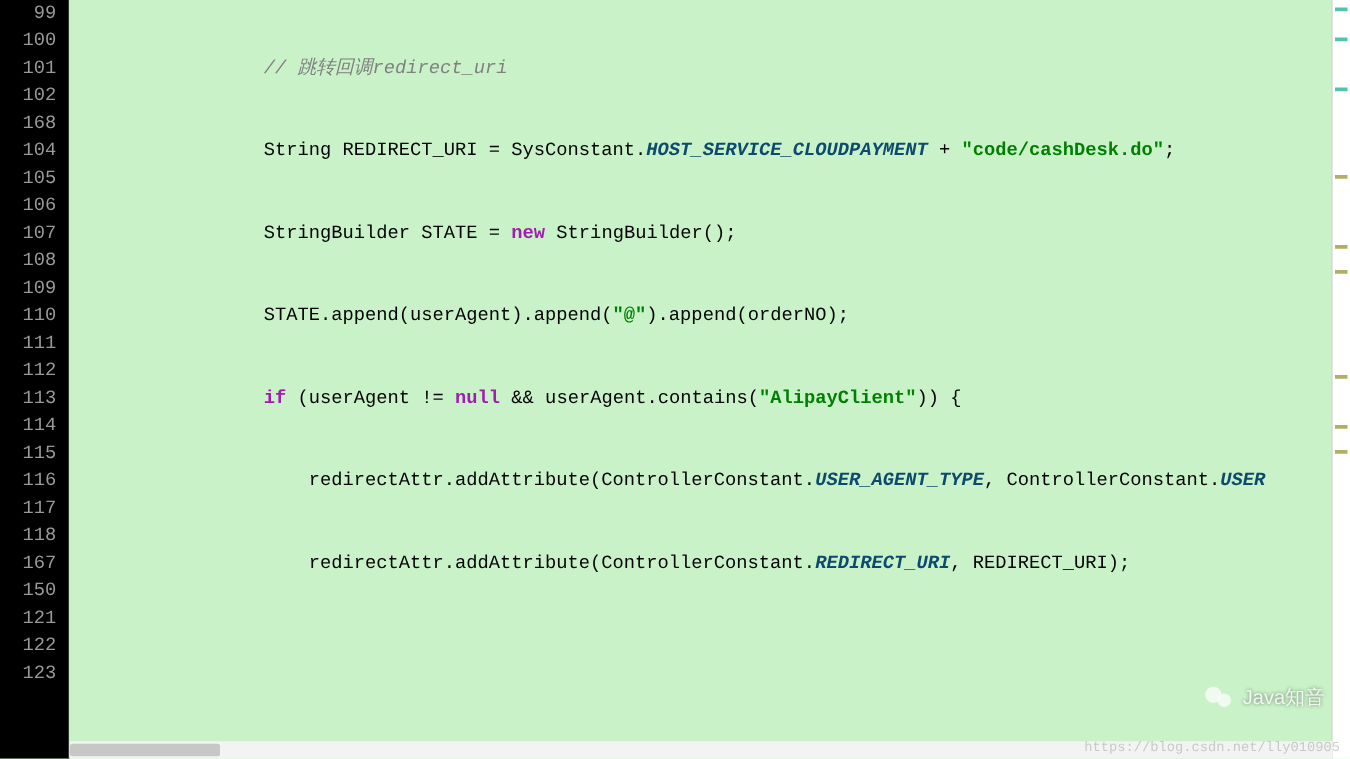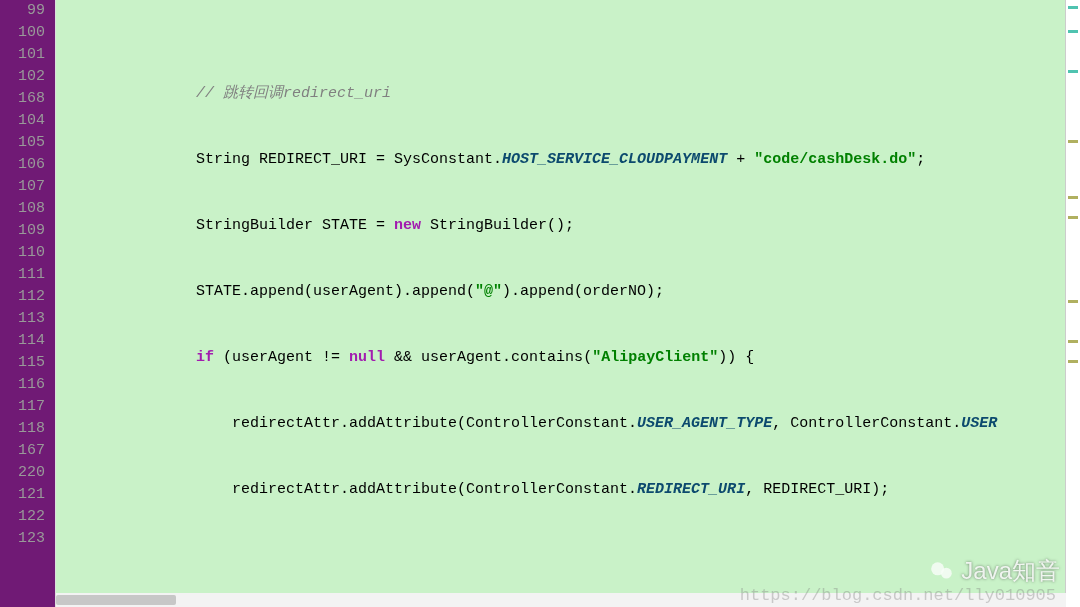--- a/index.html
+++ b/index.html
@@ -13,38 +13,37 @@
   overflow: hidden;
   position: relative;
 }
 .editor {
   display: flex;
   height: 100%;
   background: #C9F2C8;
 }
 .gutter {
   width: 56px;
-  background: #701a75;
+  background: #000000;
   color: #999;
   text-align: right;
   padding-right: 10px;
   box-sizing: border-box;
   line-height: 22px;
   user-select: none;
   border-right: 1px solid #ddd;
 }
 .gutter div { height: 22px; }
 .code {
   flex: 1;
   line-height: 22px;
-  padding-left: 5px;
+  padding-left: 20px;
   white-space: pre;
   overflow: hidden;
   position: relative;
-  margin-top: 39px;
 }
 .code .line { height: 22px; }
 .kw { color: #a21caf; font-weight: bold; }
 .str { color: #008000; font-weight: bold; }
 .fld { color: #0c4a6e; font-style: italic; font-weight: bold; }
 .cm { color: #808080; font-style: italic; }
 .plain { color: #000; }
 .markers {
   position: absolute;
   right: 0;
@@ -75,36 +74,36 @@
   left: 0;
   top: 2px;
   height: 10px;
   width: 120px;
   background: #c7c7c7;
   border-radius: 2px;
 }
 .watermark {
   position: absolute;
   right: 20px;
-  bottom: 20px;
+  bottom: 36px;
   color: rgba(255,255,255,0.85);
   font-family: sans-serif;
-  font-size: 24px;
+  font-size: 16px;
   text-shadow: 0 0 3px rgba(0,0,0,0.5);
   display: flex;
   align-items: center;
   gap: 6px;
 }
 .watermark svg { width: 26px; height: 26px; opacity: 0.85; }
 .faint-url {
   position: absolute;
-  right: 24px;
+  right: 8px;
   bottom: 2px;
   color: rgba(120,120,120,0.35);
-  font-size: 17px;
+  font-size: 11px;
 }
 </style>
 </head>
 <body>
 
 <div class="editor">
   <div class="gutter" id="gutter">
       <div>99</div>
       <div>100</div>
       <div>101</div>
@@ -119,21 +118,21 @@
       <div>110</div>
       <div>111</div>
       <div>112</div>
       <div>113</div>
       <div>114</div>
       <div>115</div>
       <div>116</div>
       <div>117</div>
       <div>118</div>
       <div>167</div>
-      <div>220</div>
+      <div>150</div>
       <div>121</div>
       <div>122</div>
       <div>123</div>
     </div>
   <div class="code">
     <div class="line">               <span class="cm">// 跳转回调redirect_uri</span></div>
     <div class="line">               <span class="plain">String REDIRECT_URI = SysConstant.</span><span class="fld">HOST_SERVICE_CLOUDPAYMENT</span><span class="plain"> + </span><span class="str">"code/cashDesk.do"</span><span class="plain">;</span></div>
     <div class="line">               <span class="plain">StringBuilder STATE = </span><span class="kw">new</span><span class="plain"> StringBuilder();</span></div>
     <div class="line">               <span class="plain">STATE.append(userAgent).append(</span><span class="str">"@"</span><span class="plain">).append(orderNO);</span></div>
     <div class="line">               <span class="kw">if</span><span class="plain"> (userAgent != </span><span class="kw">null</span><span class="plain"> &amp;&amp; userAgent.contains(</span><span class="str">"AlipayClient"</span><span class="plain">)) {</span></div>

